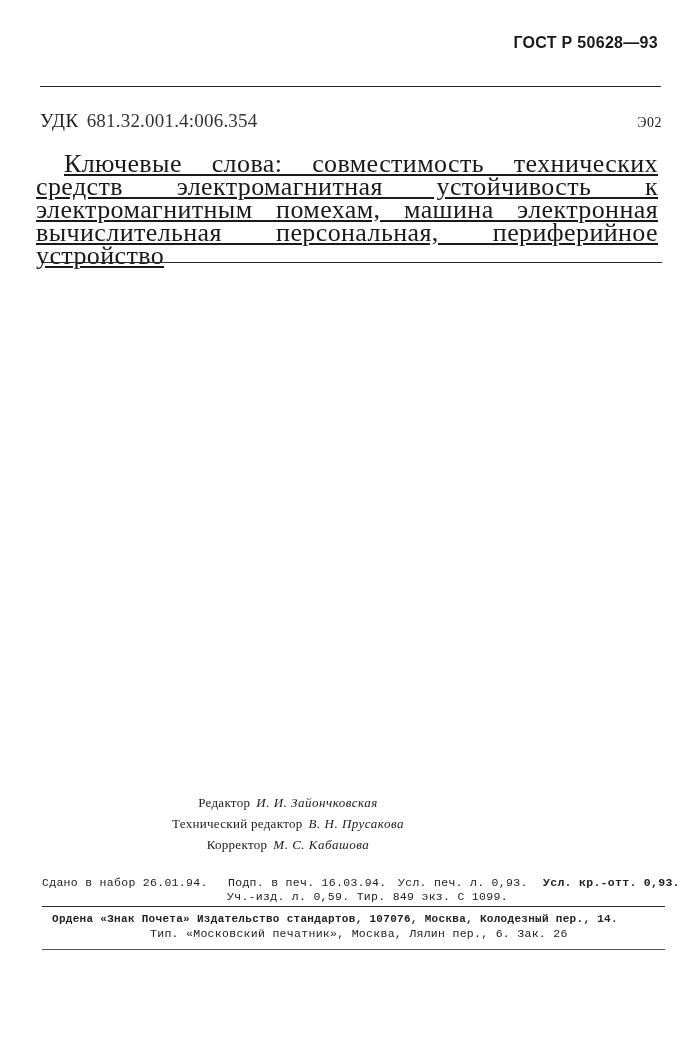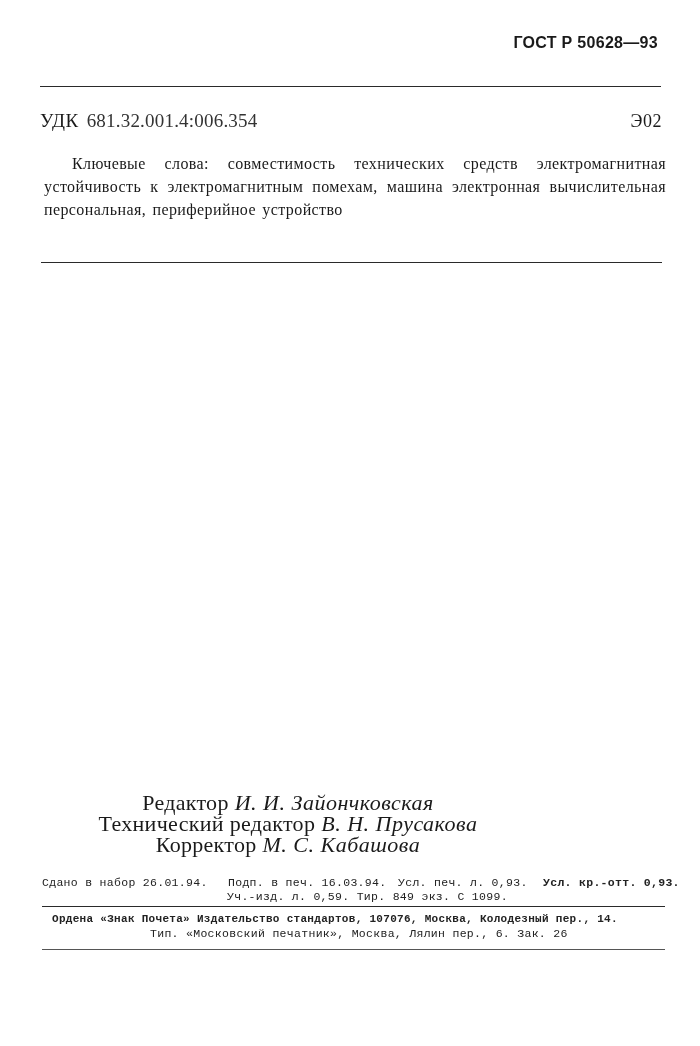--- a/index.html
+++ b/index.html
@@ -37,40 +37,41 @@
       top: 110px;
       left: 40px;
       width: 622px;
       font-size: 19px;
       display: flex;
       justify-content: space-between;
       align-items: baseline;
     }
     .udk-label { letter-spacing: 0.5px; }
     .udk-code { color: #333; margin-left: 8px; letter-spacing: 0.2px; text-align: right; }
-    .udk-class { font-size: 18px; letter-spacing: 0.5px; }
+    .udk-class { font-size: 14px; letter-spacing: 0.5px; }
 
     .keywords {
       top: 152px;
-      left: 44px;
+      left: 36px;
       width: 622px;
-      font-size: 16px;
+      font-size: 26px;
       line-height: 23px;
       text-align: justify;
       text-indent: 28px;
       letter-spacing: 0.4px;
       word-spacing: 2px;
+      text-decoration: underline;
     }
 
     .credits {
       top: 792px;
       left: 0;
       width: 576px;
       text-align: center;
-      font-size: 22px;
+      font-size: 13px;
       line-height: 21px;
     }
     .credits .row { display: block; }
     .credits .role { letter-spacing: 0.3px; }
     .credits .person { font-style: italic; margin-left: 6px; letter-spacing: 0.5px; }
 
     .imprint {
       font-family: Liberation Mono, monospace;
       font-size: 11.5px;
       color: #222;

